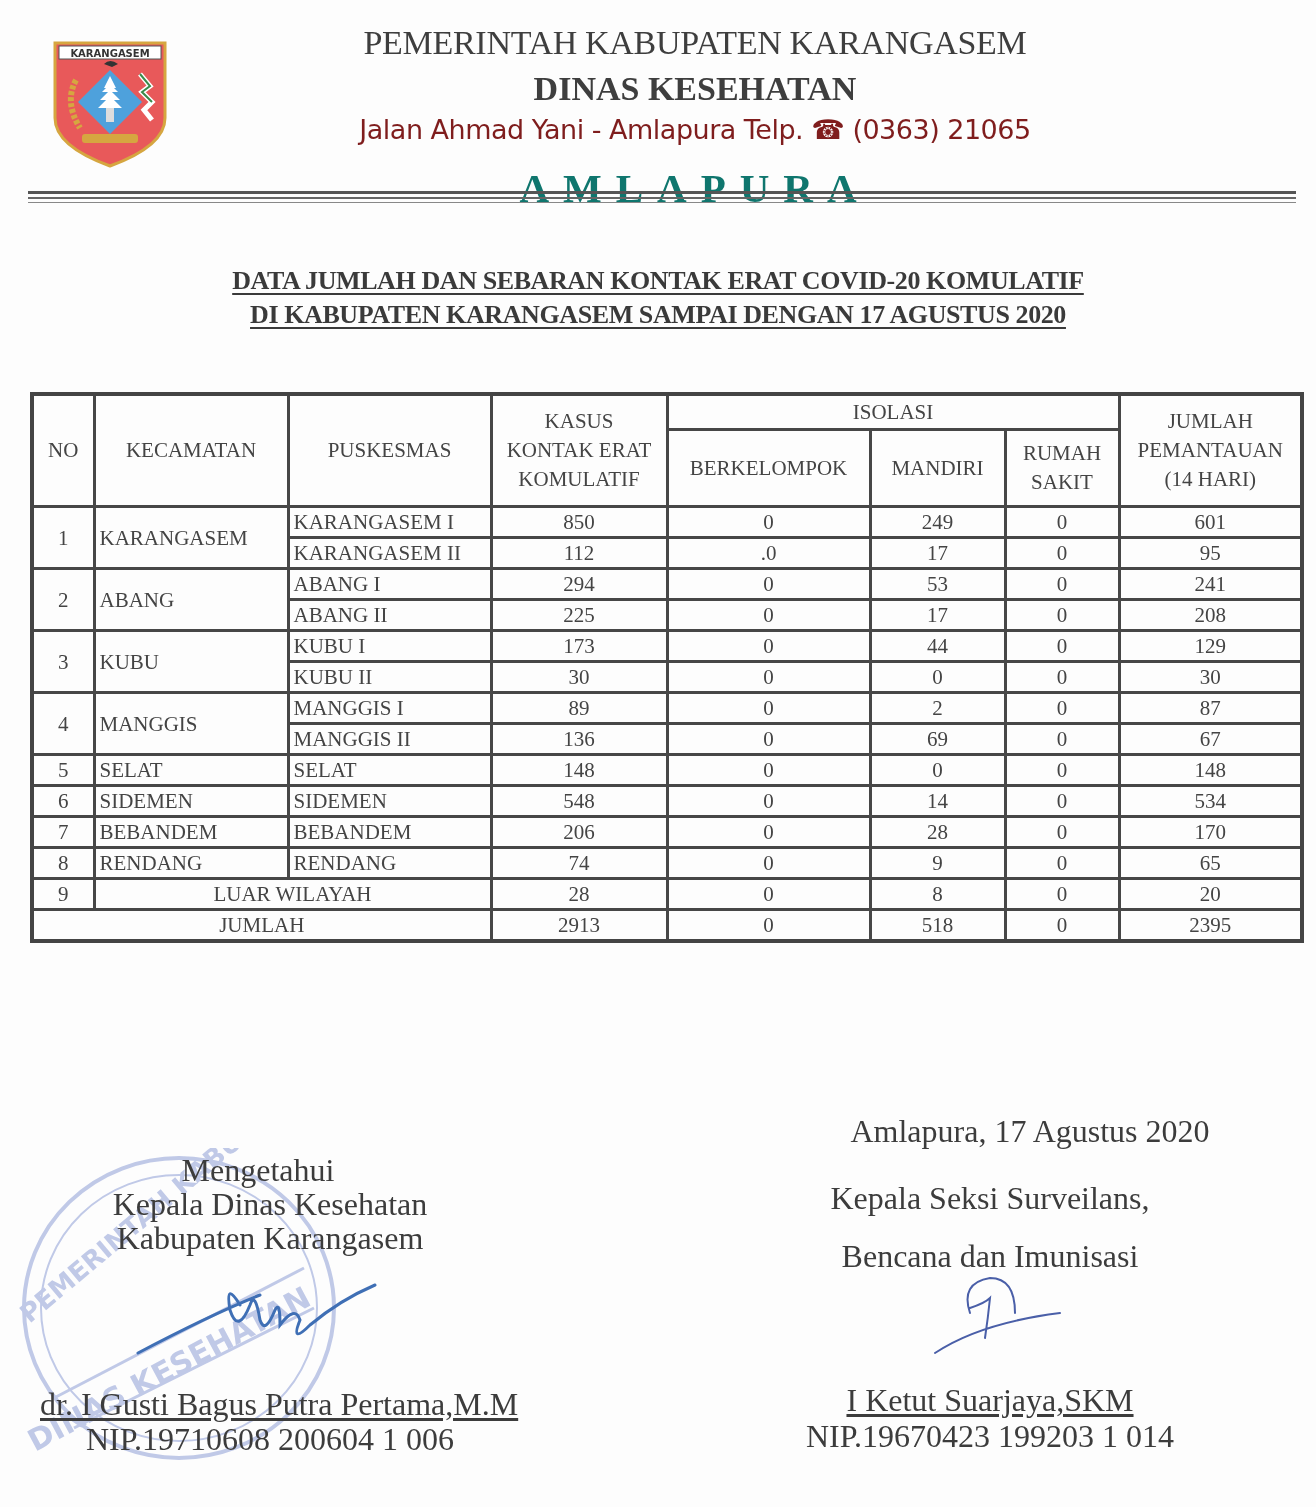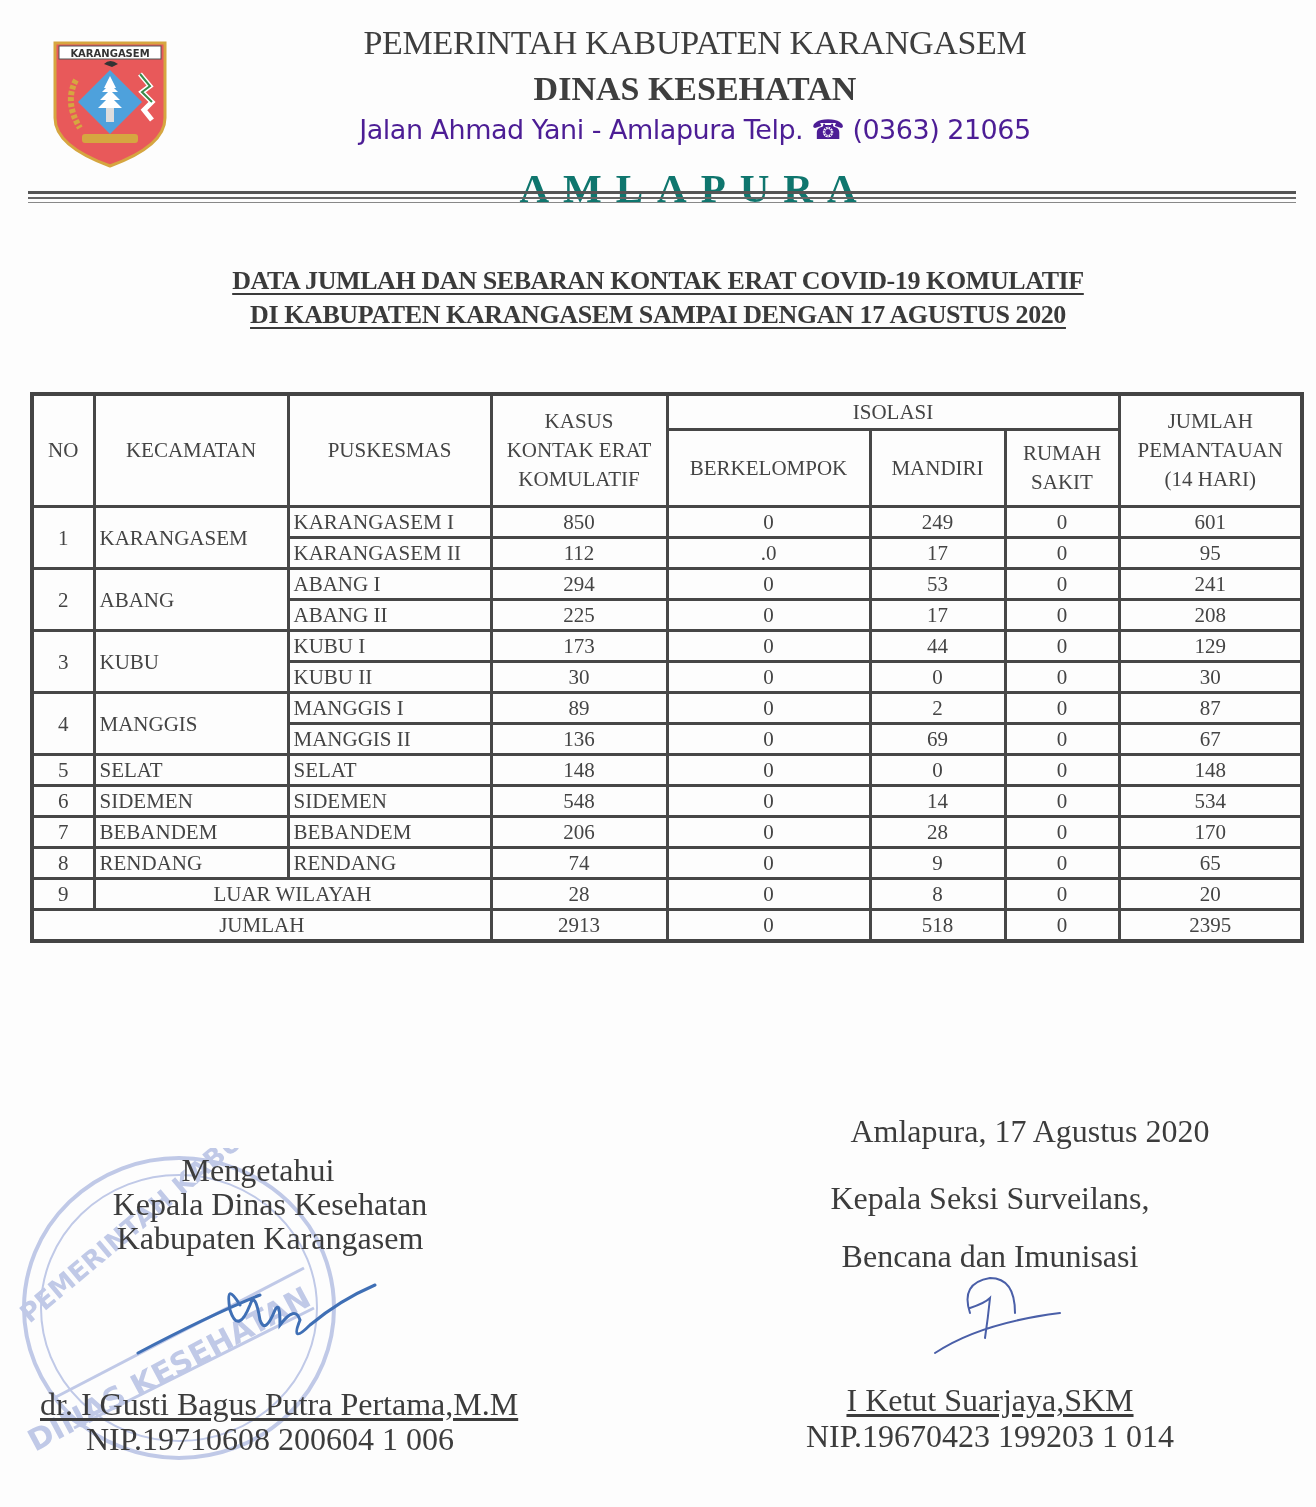--- a/index.html
+++ b/index.html
@@ -4,21 +4,21 @@
 <style>
   html, body { margin:0; padding:0; }
   body { width:1316px; height:1507px; background:#fdfdfd; position:relative; overflow:hidden;
          font-family:"Liberation Serif", serif; color:#3c3c3c; }
   .abs { position:absolute; }
   
   #logo { left:52px; top:40px; width:116px; height:128px; }
   .lh { left:200px; width:990px; text-align:center; white-space:nowrap; }
   #lh1 { top:24px; font-size:34px; color:#3e3e3e; letter-spacing:-0.3px; }
   #lh2 { top:70px; font-size:34px; font-weight:bold; color:#3e3e3e; }
-  #lh3 { top:114px; font-size:27px; font-family:"DejaVu Sans", sans-serif; color:#4c1d95; letter-spacing:-0.5px; }
+  #lh3 { top:114px; font-size:27px; font-family:"DejaVu Sans", sans-serif; color:#7f1d1d; letter-spacing:-0.5px; }
   #lh4 { top:164px; font-size:41px; font-weight:bold; color:#0f766e; letter-spacing:14px; }
   #rule1 { left:28px; top:191px; width:1268px; height:3px; background:#555; }
   #rule2 { left:28px; top:197px; width:1268px; height:2px; background:#666; }
   #rule3 { left:28px; top:202px; width:1268px; height:1px; background:#888; }
   
   .title { left:0; width:1316px; text-align:center; font-weight:bold; font-size:26px; color:#3a3a3a;
            text-decoration:underline; text-underline-offset:4px; letter-spacing:-0.4px; }
   #t1 { top:266px; padding-left:0px; }
   #t2 { top:300px; }
   
@@ -64,21 +64,21 @@
 </svg>
 
 <div id="lh1" class="abs lh">PEMERINTAH KABUPATEN KARANGASEM</div>
 <div id="lh2" class="abs lh">DINAS KESEHATAN</div>
 <div id="lh3" class="abs lh">Jalan Ahmad Yani  - Amlapura Telp. ☎ (0363) 21065</div>
 <div id="lh4" class="abs lh">AMLAPURA</div>
 <div id="rule1" class="abs"></div>
 <div id="rule2" class="abs"></div>
 <div id="rule3" class="abs"></div>
 
-<div id="t1" class="abs title">DATA JUMLAH DAN SEBARAN KONTAK ERAT COVID-19 KOMULATIF</div>
+<div id="t1" class="abs title">DATA JUMLAH DAN SEBARAN KONTAK ERAT COVID-20 KOMULATIF</div>
 <div id="t2" class="abs title">DI KABUPATEN KARANGASEM SAMPAI DENGAN 17 AGUSTUS 2020</div>
 
 <table id="tbl">
   <colgroup>
     <col style="width:62px">
       <col style="width:194px">
       <col style="width:203px">
       <col style="width:176px">
     <col style="width:203px">
       <col style="width:135px">

